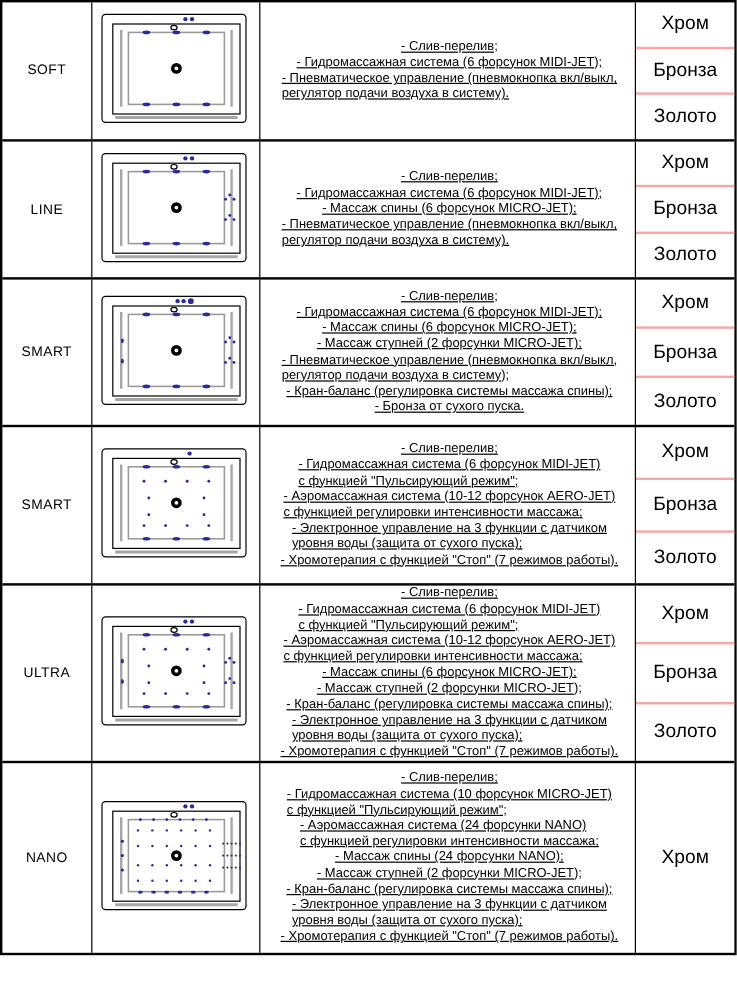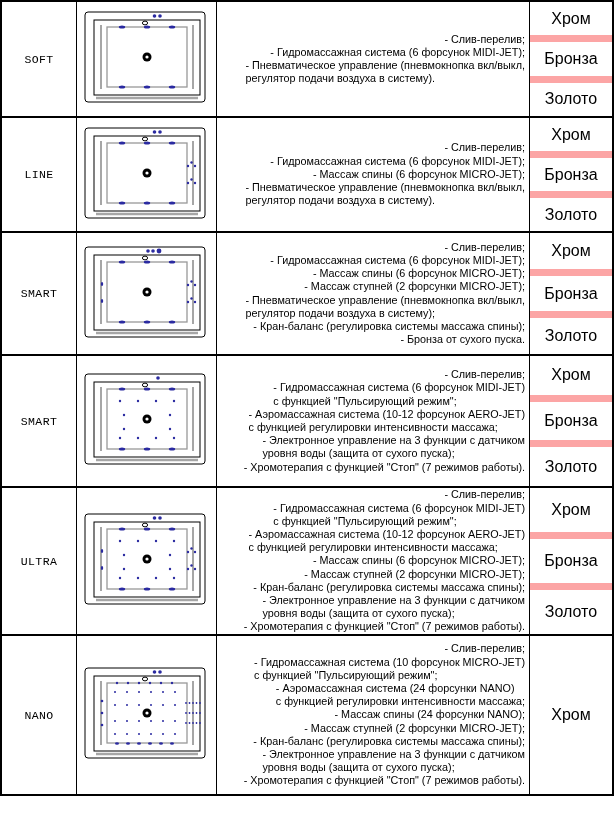--- a/index.html
+++ b/index.html
@@ -5,26 +5,26 @@
   html,body{margin:0;padding:0;background:#fff;}
   body{width:614px;height:829px;font-family:"Liberation Sans",sans-serif;color:#000;overflow:hidden;}
   .table{width:610px;border:2px solid #000;box-sizing:content-box;}
   .trow{display:grid;grid-template-columns:75px 140px 313px 82px;box-sizing:border-box;}
   .table > .trow + .trow{border-top:2px solid #000;}
   .cell{box-sizing:border-box;border-right:1px solid #000;display:flex;align-items:center;justify-content:center;overflow:hidden;}
   .cell:last-child{border-right:none;}
   .thead{height:32px;}
   .thead .cell{background:#d9d9d9;font-weight:bold;font-size:11.5px;text-align:center;line-height:13px;padding:0 2px;}
   .r0{height:114px;} .r1{height:115px;} .r2{height:123px;} .r3{height:132px;} .r4{height:148px;} .r5{height:160px;}
-  .system{font-size:11.5px;letter-spacing:.4px;font-family:Liberation Mono, monospace;}
-  .comp{flex-direction:column;align-items:flex-end;justify-content:center;padding:2px 4px 2px 7px;font-size:10.8px;line-height:13.2px;}
+  .system{font-size:11.5px;letter-spacing:.4px;}
+  .comp{flex-direction:column;align-items:center;justify-content:center;padding:2px 4px 2px 7px;font-size:10.8px;line-height:13.2px;text-decoration:underline;}
   .comp-item{white-space:pre-line;}
   .variants{flex-direction:column;align-items:stretch;padding:0;}
   .variant-cell{flex:1;display:flex;align-items:center;justify-content:center;font-size:16px;}
-  .variant-cell + .variant-cell{border-top:7px solid #fca5a5;}
+  .variant-cell + .variant-cell{border-top:2px solid #fca5a5;}
   .schema-holder{width:130px;height:100px;}
 </style>
 </head>
 <body>
 
 <div class="table">
 
 
   <div class="trow r0">
     <div class="cell system">SOFT</div>

